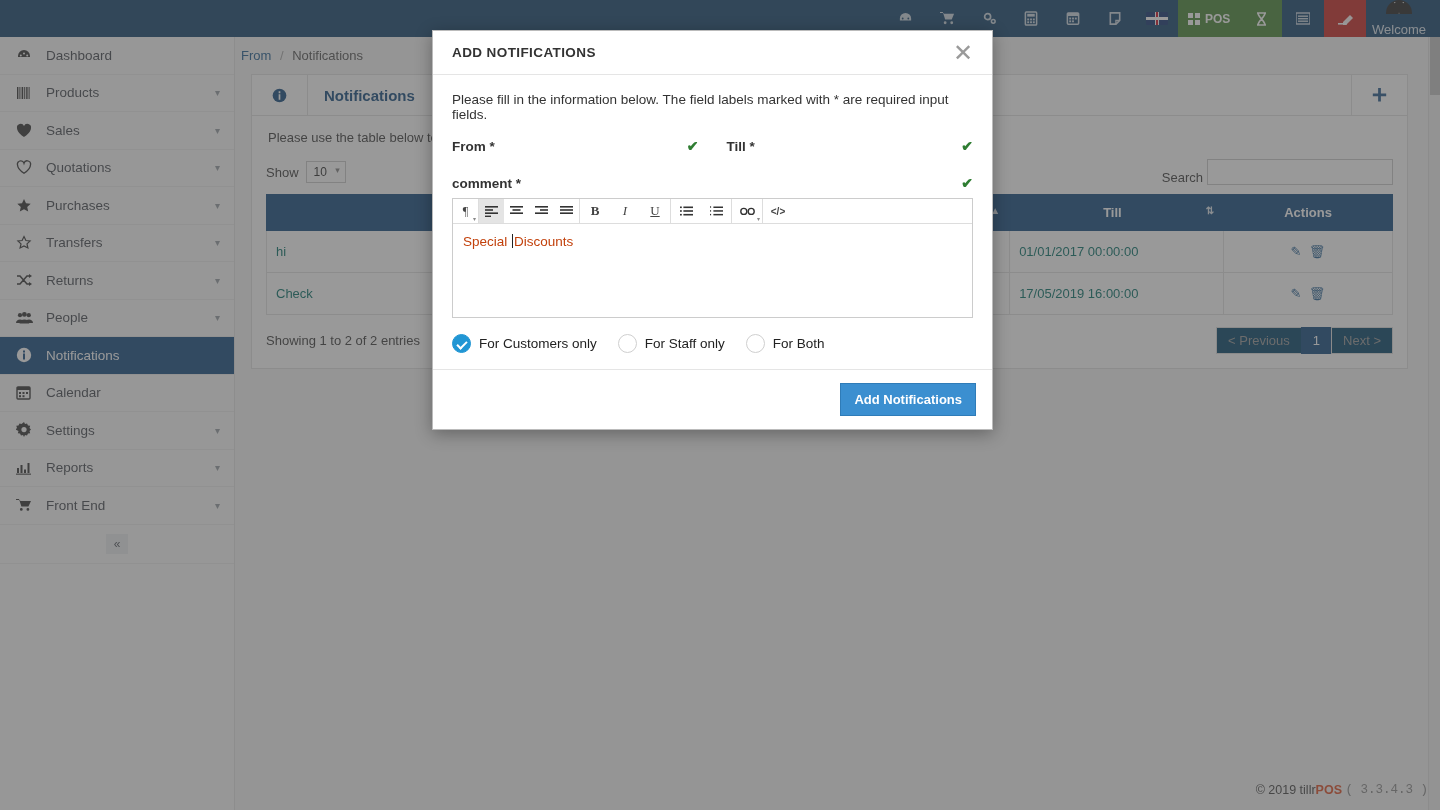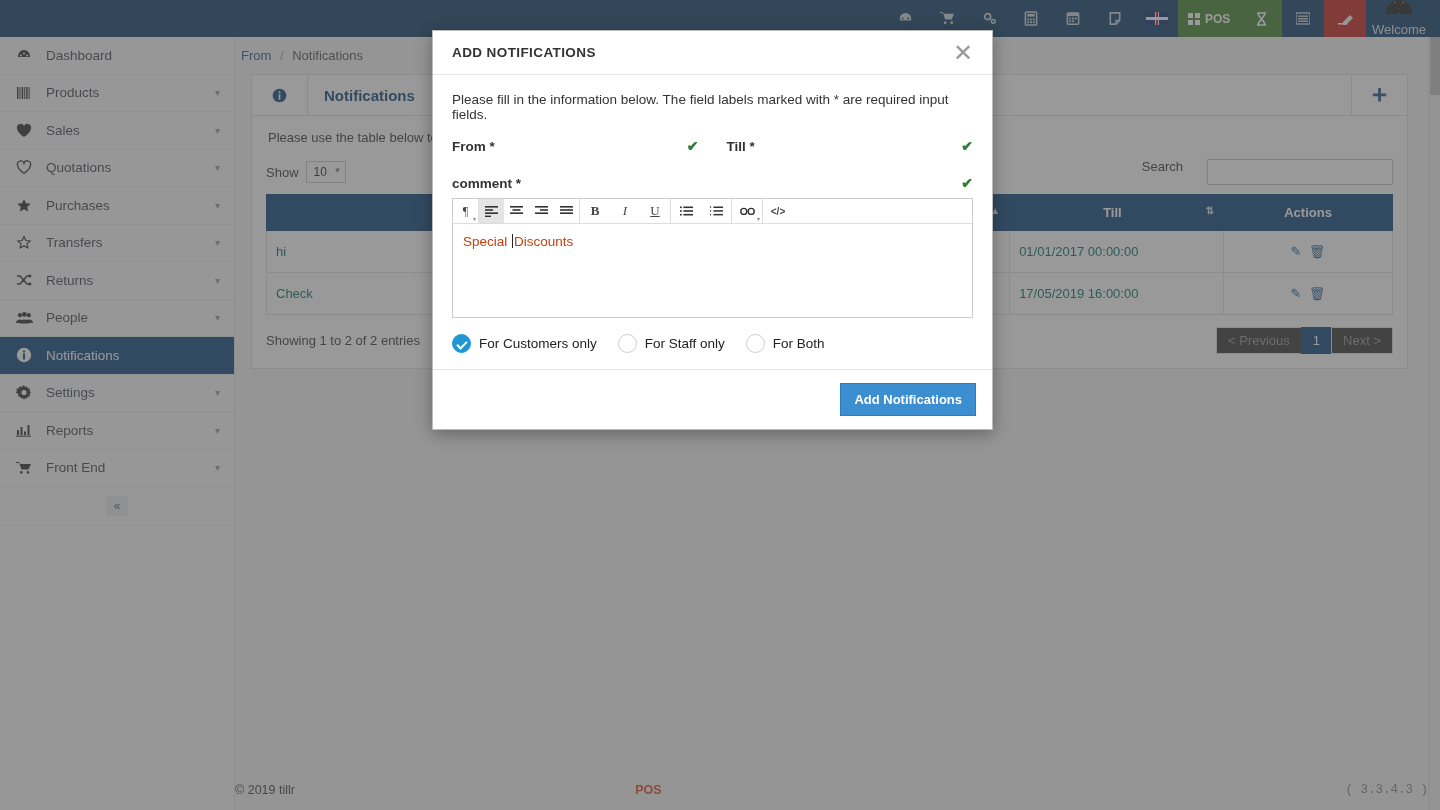--- a/index.html
+++ b/index.html
@@ -86,38 +86,38 @@
                      color:#1c5183; font-size: 15px; flex: 1; }
   .panel-head .plus { width: 56px; display:flex; align-items:center; justify-content:center;
                       border-left: 1px solid #e3e3e3; color:#1c5183; font-size:19px; cursor:pointer;}
   .panel-body { padding: 12px 14px 14px 14px; }
   .helptext { color: #444; font-size: 13px; padding: 2px 2px 14px 2px; }
   .tablebar { display:flex; align-items:center; margin-bottom: 9px; }
   .showsel { display:flex; align-items:center; gap:7px; font-size:13px; color:#444; }
   .sel { border:1px solid #ccc; background:#fff; padding:3px 18px 3px 7px; font-size:12px;
          position:relative; color:#333; }
   .sel:after { content:"▾"; position:absolute; right:5px; top:3px; font-size:9px; color:#888; }
-  .searchbox { margin-left:auto; display:flex; align-items:flex-start; gap:24px; font-size:13px; color:#444;}
+  .searchbox { margin-left:auto; display:flex; align-items:flex-end; gap:4px; font-size:13px; color:#444;}
   .searchbox input { border:1px solid #ccc; height:26px; width:186px; padding:0 6px; font-size:12px; }
   table { width:100%; border-collapse: collapse; font-size: 13px; }
   thead th { background:#1c5183; color:#fff; font-weight:bold; padding: 10px 9px; font-size:13px;
              border: 1px solid #1c5183; }
   tbody td { border:1px solid #e3e3e3; padding: 13px 9px; color:#0f766e; vertical-align: middle; }
   .sortic { float:right; opacity:.85; font-size:10px; }
   .actions-cell { text-align:center; color:#2a6496; }
   .actions-cell span { margin: 0 2px; cursor:pointer; }
   .tablefoot { display:flex; align-items:center; margin-top:12px; font-size:13px; color:#444;}
   .pager { margin-left:auto; display:flex; }
   .pager div { border:1px solid #ddd; padding:5px 11px; margin-left:-1px; color:#2a6496;
-               cursor:pointer; font-size:13px; background:#404040;}
+               cursor:pointer; font-size:13px; background:#0c4a6e;}
   .pager div.muted { color:#9b9b9b; }
   .pager div.cur { background:#1c5183; color:#fff; border-color:#1c5183; }
 
   .footer { position:absolute; bottom:0; left:235px; right:12px; height:40px;
-            display:flex; align-items:center; justify-content:space-between;
+            display:flex; align-items:center; justify-content:flex-end;
             font-size:12.5px; color:#4b4b4b; }
   .footer .p { color:#e0542e; font-weight:bold; }
   .footer .ver { color: #8e8e8e; font-family: Liberation Mono, monospace; }
 
   .scrollbar { position:absolute; top:37px; right:0; width:12px; bottom:0; background:#f1f1f1;
                border-left:1px solid #e2e2e2;}
   .scrollthumb { position:absolute; top:0; left:1px; width:10px; height:58px; background:#c6c6c6;}
   .scrollarrow { position:absolute; top:2px; left:2px; width:0;height:0;
                  border-left:4px solid transparent;border-right:4px solid transparent;
                  border-bottom:5px solid #9a9a9a;}
@@ -358,20 +358,36 @@
       <span class="ico">
         <svg width="16" height="16" viewBox="0 0 16 16">
             <circle cx="8" cy="8" r="7.2" fill="#fff"></circle>
             <path fill="#1c5183" d="M7 6.6h2v6H7zM7 3.4h2v2H7z"></path>
           </svg>
       </span>
       <span class="lbl">Notifications</span>
     </div>
     <div class="navitem">
       <span class="ico">
+        <svg width="15" height="15" viewBox="0 0 15 15">
+            <rect x="1" y="2" width="13" height="12" rx="1" fill="none" stroke="#3a3a3a" stroke-width="1.4"></rect>
+            <rect x="1" y="2" width="13" height="3" fill="#3a3a3a"></rect>
+            <g fill="#3a3a3a">
+              <rect x="3" y="7" width="2" height="2"></rect>
+              <rect x="6.5" y="7" width="2" height="2"></rect>
+              <rect x="10" y="7" width="2" height="2"></rect>
+              <rect x="3" y="10.2" width="2" height="2"></rect>
+              <rect x="6.5" y="10.2" width="2" height="2"></rect>
+            </g>
+          </svg>
+      </span>
+      <span class="lbl">Calendar</span>
+    </div>
+    <div class="navitem">
+      <span class="ico">
         <svg width="16" height="16" viewBox="0 0 16 16">
             <path fill="#3a3a3a" d="M8 0l1 2 2-.6 1 2 2.2.4-.7 2.1 1.5 1.6-1.5 1.6.7 2.1-2.2.4-1 2-2-.6-1 2-1-2-2 .6-1-2-2.2-.4.7-2.1L-.5 7.5 1 5.9.3 3.8l2.2-.4 1-2 2 .6z"></path>
             <circle cx="8" cy="7.6" r="2.6" fill="#fbfbfb"></circle>
           </svg>
       </span>
       <span class="lbl">Settings</span>
       <span class="caret">▾</span>
     </div>
     <div class="navitem">
       <span class="ico">

